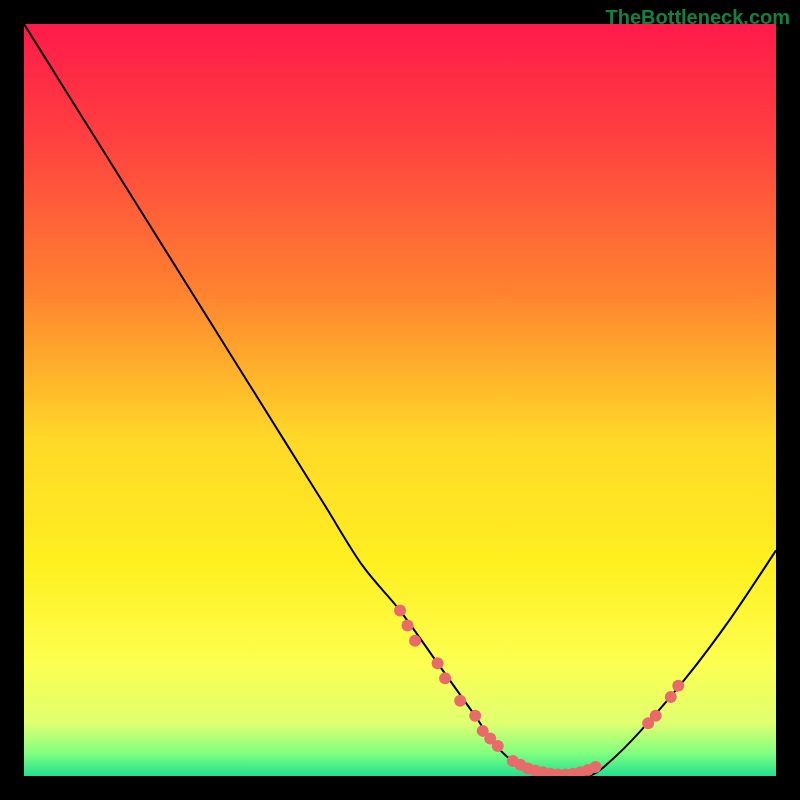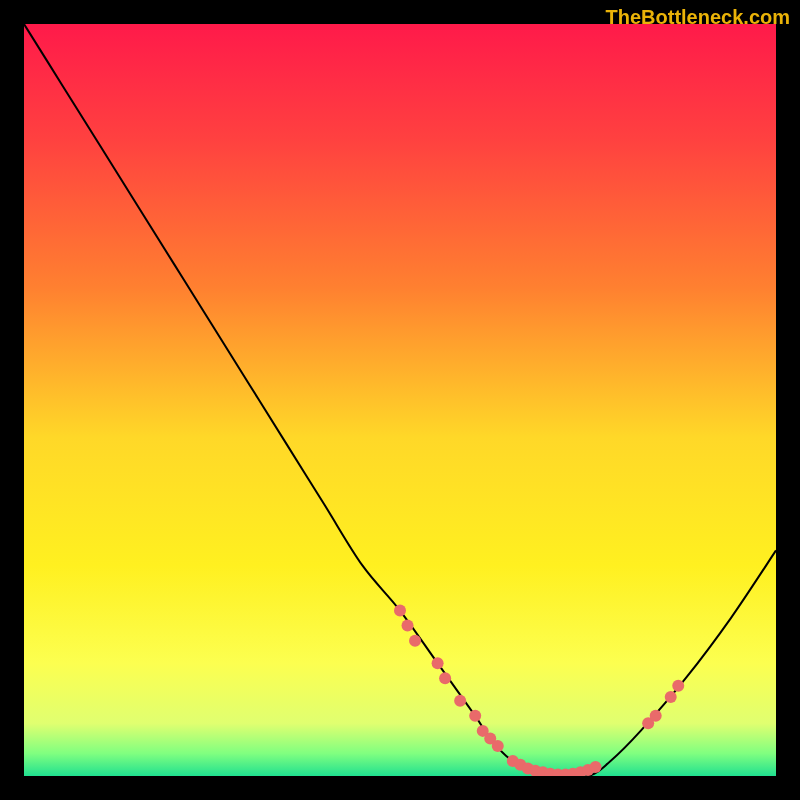--- a/index.html
+++ b/index.html
@@ -1,17 +1,17 @@
 <!DOCTYPE html>
 <html><head>
 <meta charset="utf-8">
 <style>
 * { margin: 0; padding: 0; box-sizing: border-box; }
 body { width: 800px; height: 800px; background: #000; position: relative; font-family: Arial, sans-serif; }
-.watermark { position: absolute; top: 6px; right: 10px; color: #eab308; font-size: 20px; font-weight: bold; z-index: 10; }
+.watermark { position: absolute; top: 6px; right: 10px; color: #15803d; font-size: 20px; font-weight: bold; z-index: 10; }
 .plot-area { position: absolute; left: 24px; top: 24px; width: 752px; height: 752px; }
 .gradient-bg { position: absolute; left: 0; top: 0; width: 100%; height: 100%; }
 .curve-layer { position: absolute; left: 0; top: 0; width: 100%; height: 100%; }
 </style>
 </head>
 <body>
 
 <div class="watermark">TheBottleneck.com</div>
 
 <div class="plot-area">

